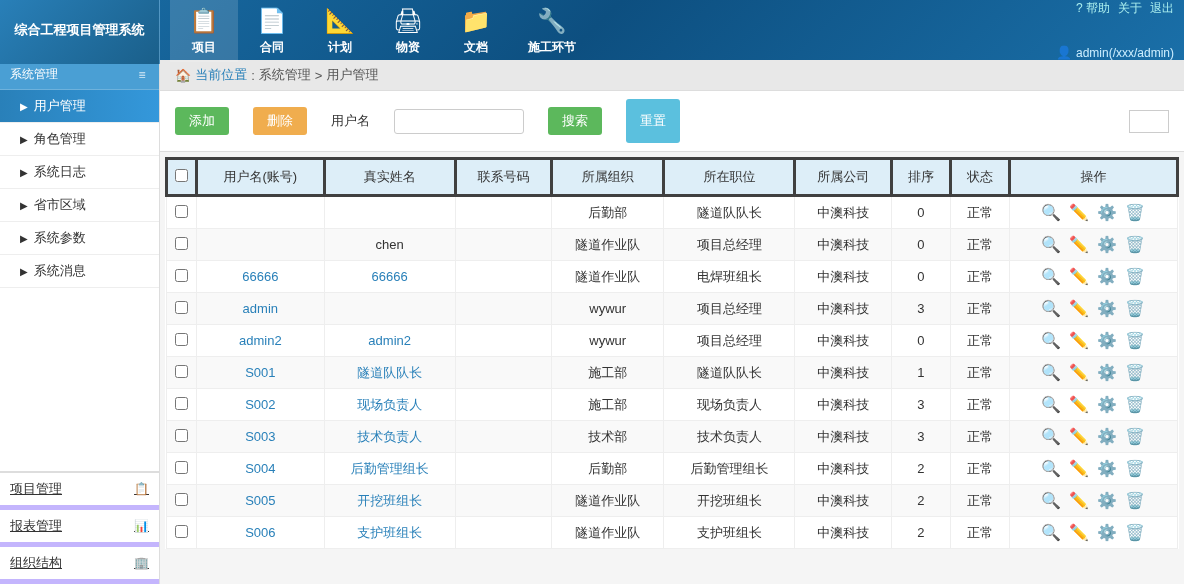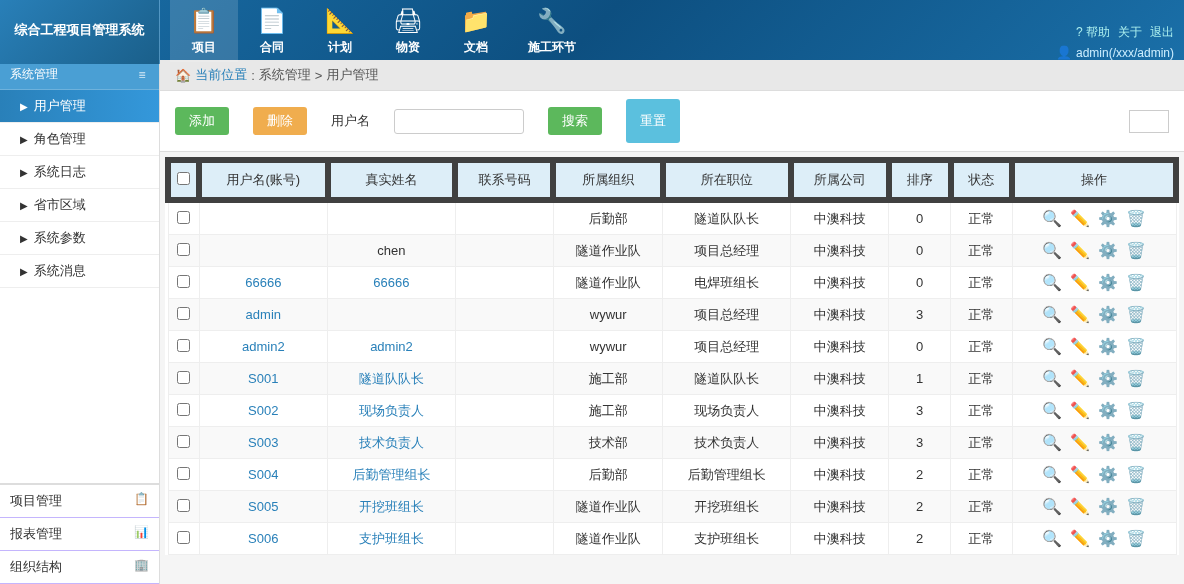--- a/index.html
+++ b/index.html
@@ -6,21 +6,21 @@
     body { background: #f0f0f0; width: 1184px; height: 584px; overflow: hidden; }
 
     
     .header { height: 60px; background: linear-gradient(135deg, #1a6fa8 0%, #0d4f80 50%, #1a6fa8 100%); display: flex; align-items: center; position: relative; }
     .logo { width: 160px; height: 68px; background: linear-gradient(135deg, #2980b9, #1a5f8a); display: flex; align-items: center; justify-content: center; color: white; font-size: 14px; font-weight: bold; border-right: 1px solid rgba(255,255,255,0.2); }
     .nav-icons { display: flex; align-items: center; flex: 1; padding: 0 10px; }
     .nav-item { display: flex; flex-direction: column; align-items: center; padding: 6px 18px; cursor: pointer; color: white; min-width: 60px; }
     .nav-item.active { background: rgba(255,255,255,0.15); }
     .nav-icon { width: 32px; height: 32px; margin-bottom: 2px; display: flex; align-items: center; justify-content: center; font-size: 22px; }
     .nav-label { font-size: 12px; color: white; font-weight: bold; }
-    .header-right { position: absolute; right: 10px; top: 0; display: flex; flex-direction: column; align-items: flex-end; justify-content: flex-end; height: 100%; color: white; font-size: 12px; gap: 4px; }
+    .header-right { position: absolute; right: 10px; top: 0; display: flex; flex-direction: column; align-items: flex-end; justify-content: space-between; height: 100%; color: white; font-size: 12px; gap: 4px; }
     .header-top-right { display: flex; gap: 8px; }
     .header-link { color: #aee; cursor: pointer; font-size: 12px; }
     .header-user { color: #cef; font-size: 12px; }
 
     
     .main-layout { display: flex; height: 524px; }
 
     
     .sidebar { width: 160px; background: white; border-right: 1px solid #ddd; overflow-y: auto; flex-shrink: 0; }
     .sidebar-section { background: #4a9fd4; color: white; padding: 6px 10px; font-size: 13px; display: flex; align-items: center; justify-content: space-between; border-bottom: 1px solid rgba(255,255,255,0.2); }
@@ -45,38 +45,38 @@
     .btn-reset { background: #5bc0de; color: white; border: none; padding: 13px 14px; border-radius: 3px; cursor: pointer; font-size: 13px; }
     .search-label { font-size: 13px; color: #333; }
     .search-input { border: 1px solid #ccc; padding: 4px 8px; width: 130px; border-radius: 3px; font-size: 13px; }
     .toolbar-right { margin-left: auto; display: flex; align-items: center; gap: 5px; }
     .page-input { border: 1px solid #ccc; padding: 3px 6px; width: 40px; text-align: center; font-size: 13px; }
 
     
     .table-container { flex: 1; overflow-y: auto; padding: 5px; }
     table { width: 100%; border-collapse: collapse; background: white; }
     thead { background: #e8f4fb; }
-    th { padding: 8px 6px; text-align: center; border: 6px solid #404040; color: #333; font-weight: normal; font-size: 13px; background: #ddeef8; }
+    th { padding: 8px 6px; text-align: center; border: 3px solid #404040; color: #333; font-weight: normal; font-size: 13px; background: #ddeef8; }
     td { padding: 6px 6px; text-align: center; border: 1px solid #eee; color: #333; font-size: 13px; }
     tr:nth-child(even) { background: #f9f9f9; }
     .td-link { color: #2980b9; cursor: pointer; }
     .td-actions { display: flex; align-items: center; justify-content: center; gap: 8px; }
     .action-icon { cursor: pointer; font-size: 16px; }
     .icon-search { color: #3498db; }
     .icon-edit { color: #5cb85c; }
     .icon-gear { color: #f0ad4e; }
     .icon-delete { color: #e74c3c; }
     .checkbox-cell { width: 30px; }
     input[type="checkbox"] { cursor: pointer; }
 
     
     .sidebar { display: flex; flex-direction: column; }
     .sidebar-body { flex: 1; overflow-y: auto; }
     .sidebar-footer-sections { border-top: 2px solid #ddd; }
-    .sidebar-footer-item { padding: 7px 10px 7px 10px; cursor: pointer; border-bottom: 1px solid #c4b5fd; color: #333; display: flex; align-items: flex-start; justify-content: space-between; }
+    .sidebar-footer-item { padding: 7px 10px 7px 10px; cursor: pointer; border-bottom: 5px solid #c4b5fd; color: #333; display: flex; align-items: center; justify-content: space-between; text-decoration: underline; }
 
     .nav-icon-img { font-size: 24px; line-height: 1; }
   </style>
 </head>
 <body>
 
 <div class="header">
   <div class="logo">
     <span>综合工程项目管理系统</span>
   </div>

